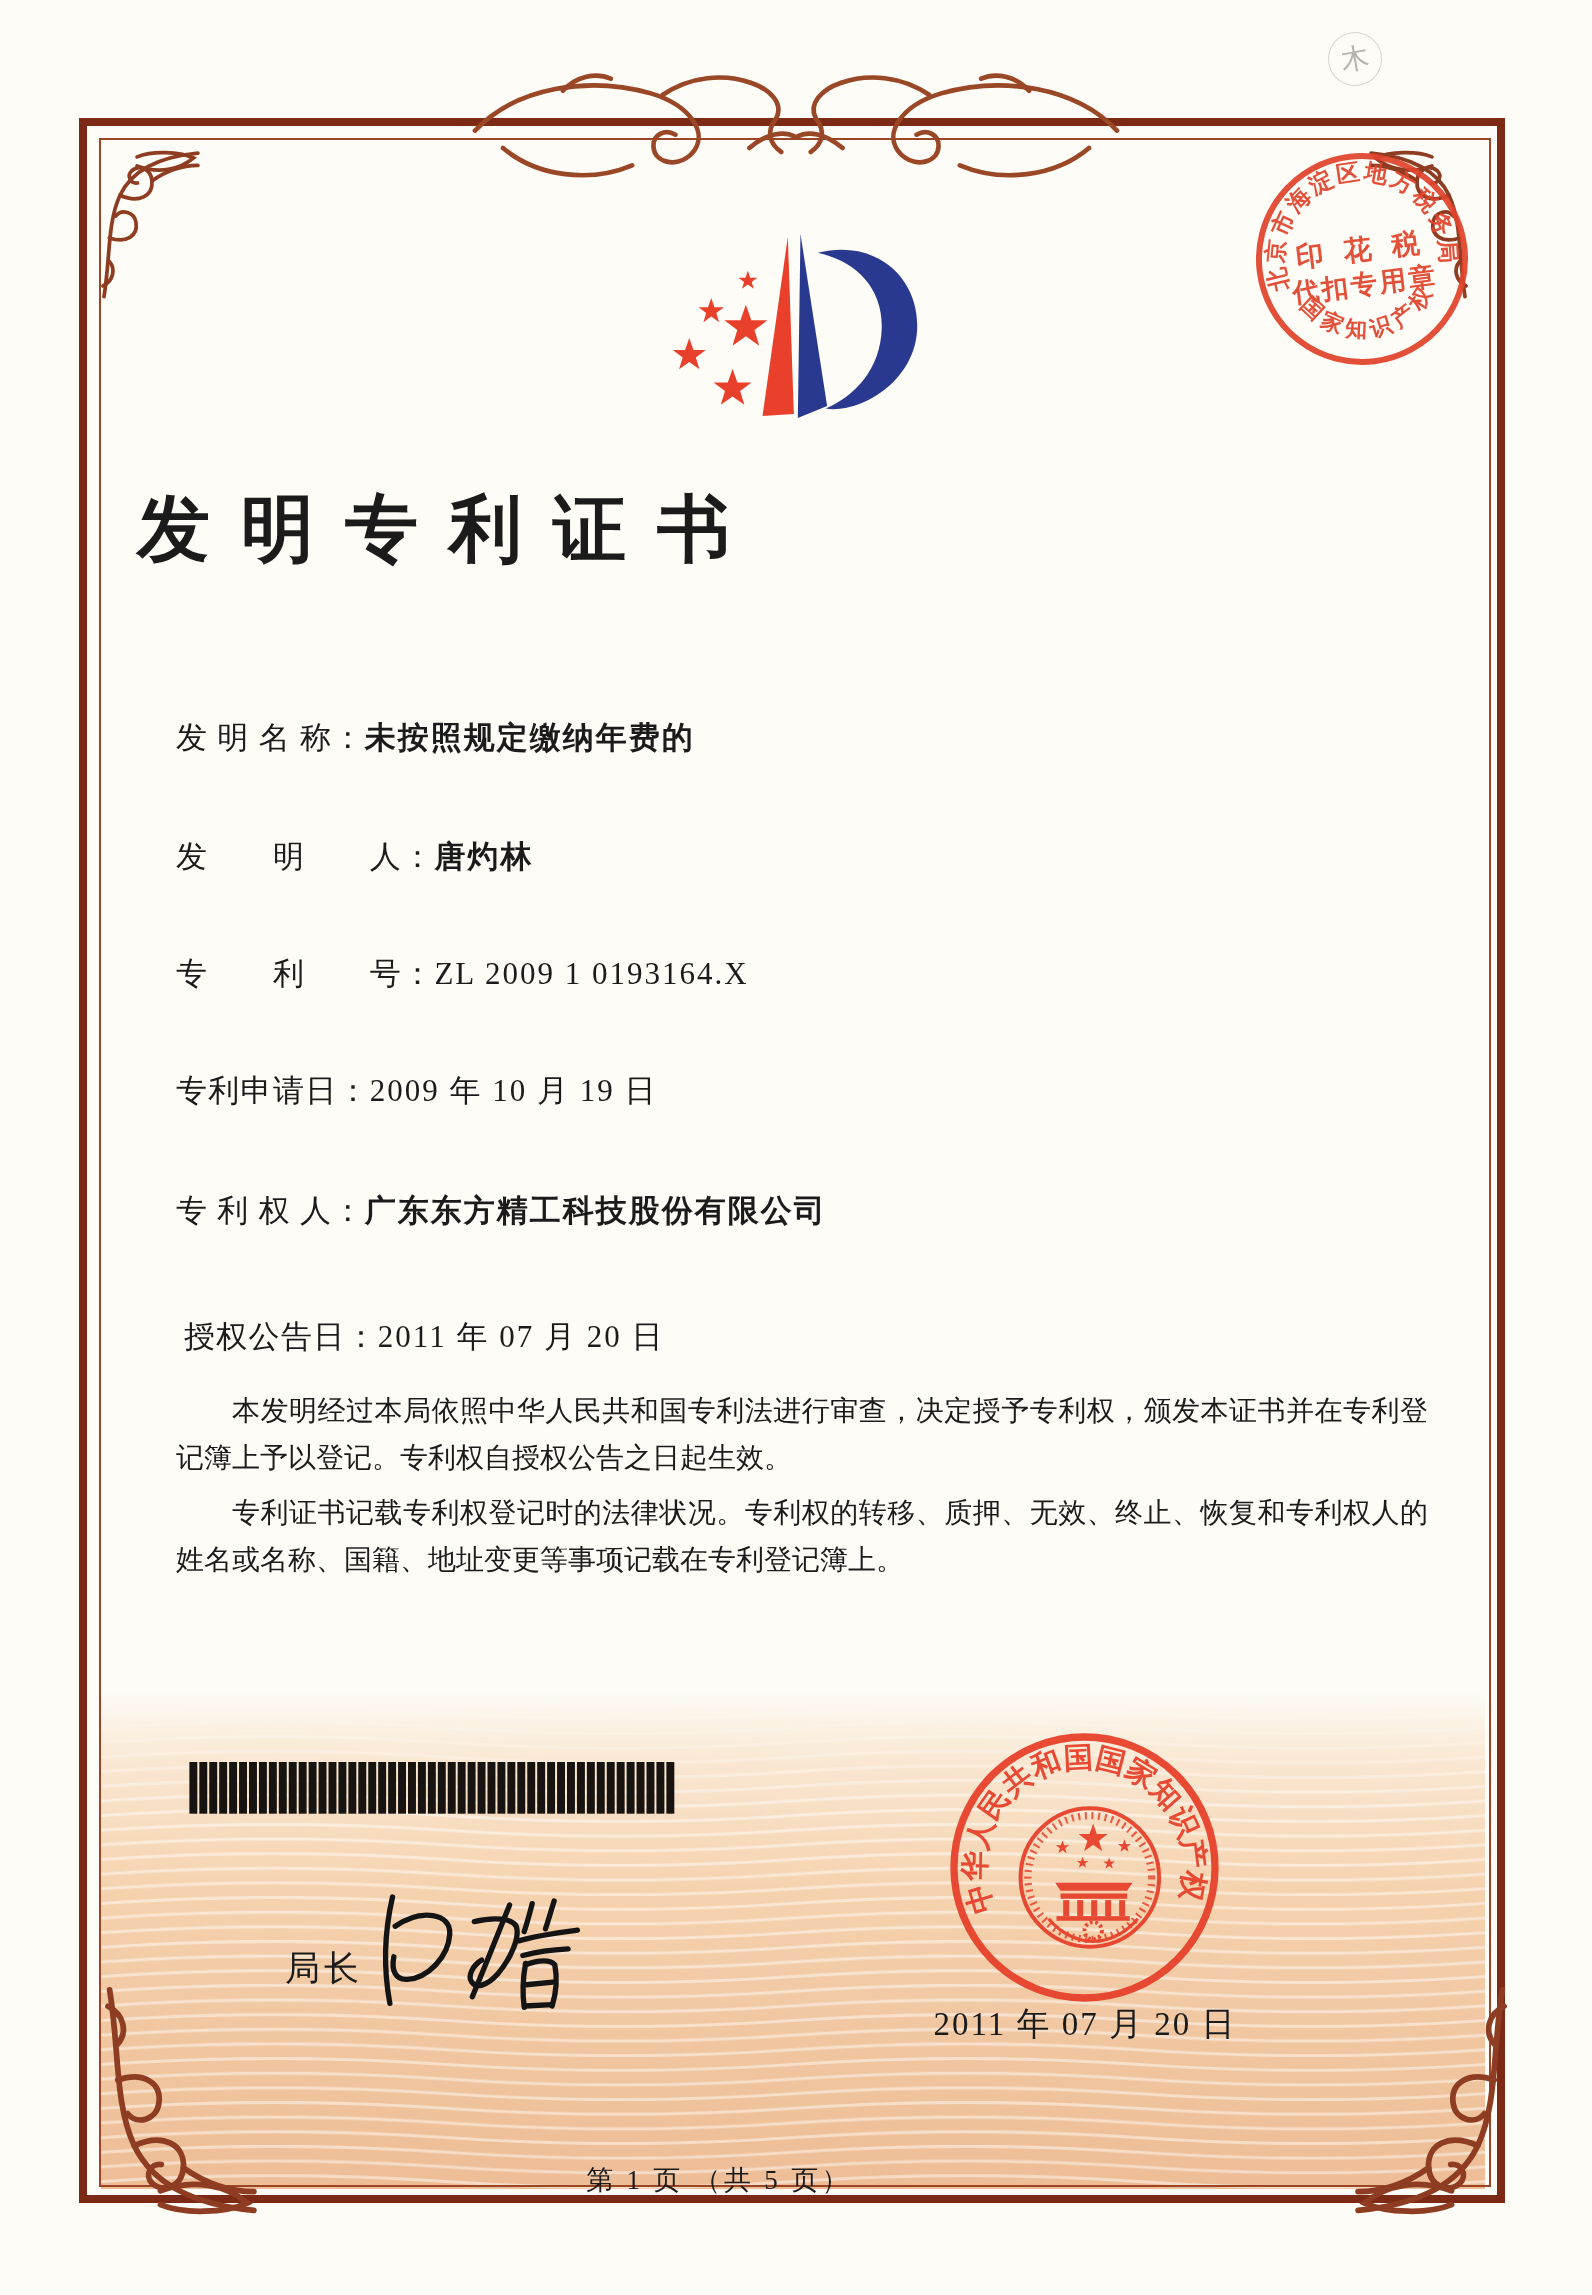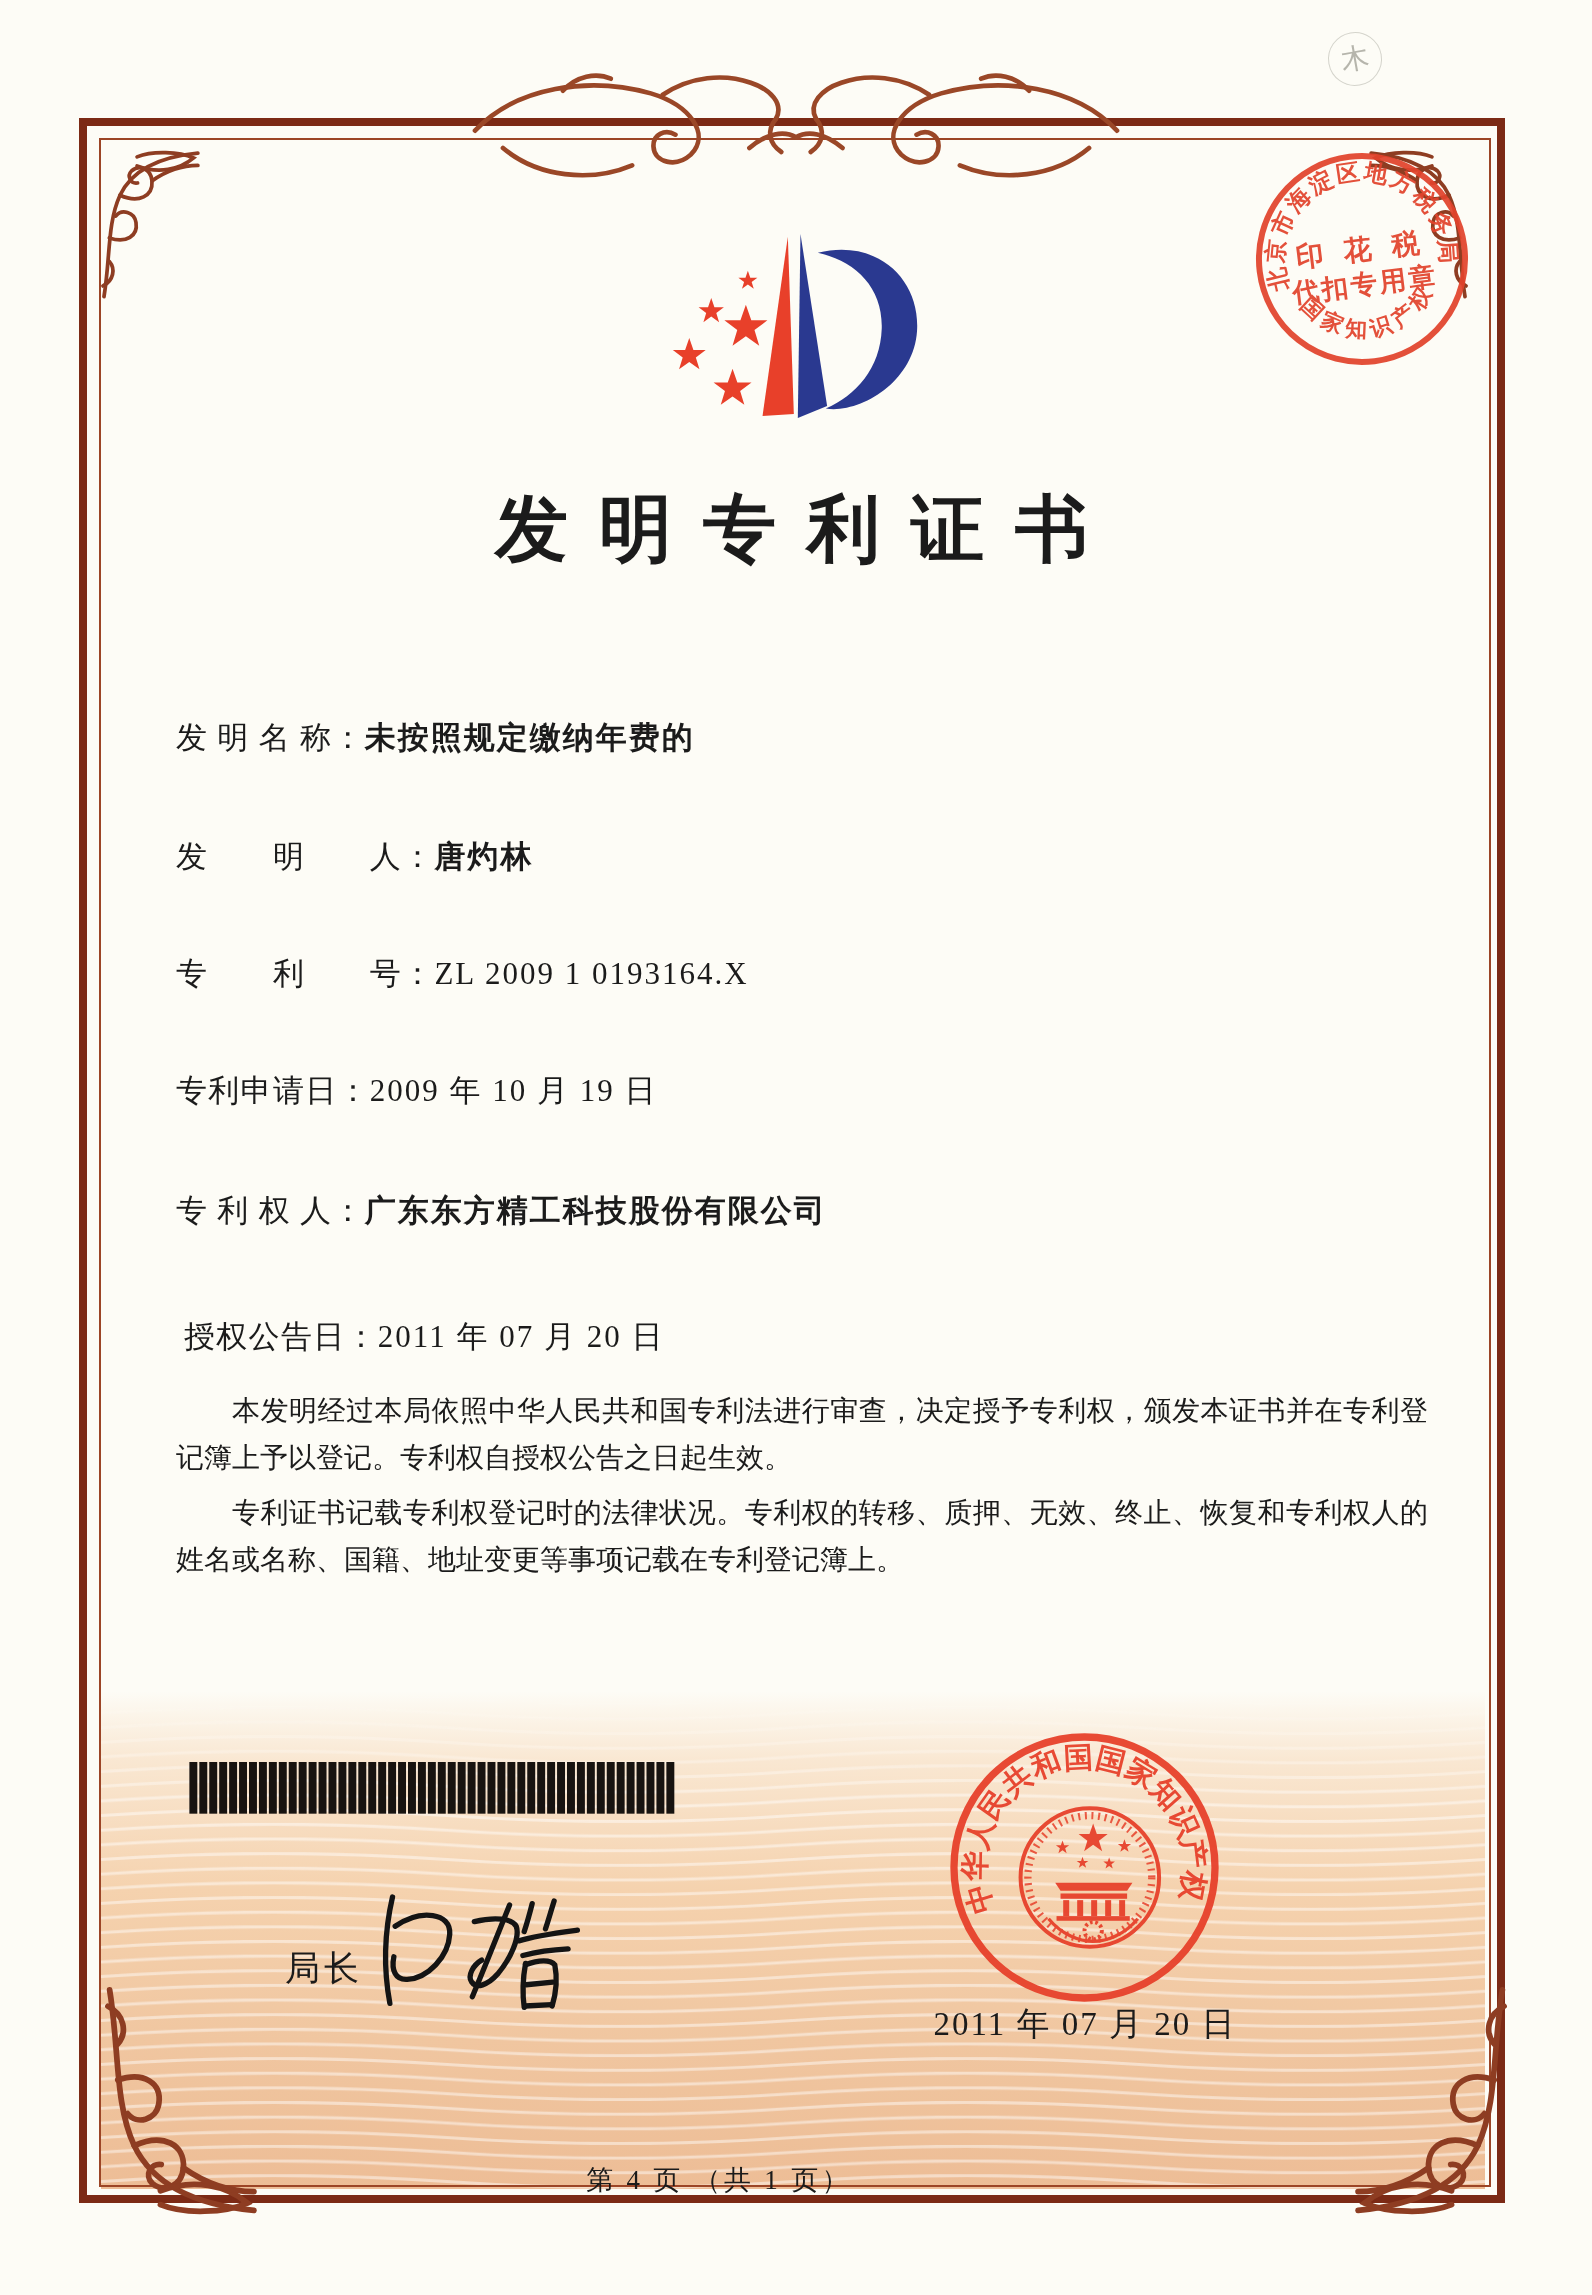--- a/index.html
+++ b/index.html
@@ -14,21 +14,21 @@
         background:linear-gradient(180deg,rgba(247,220,192,0) 0%,rgba(246,214,180,.55) 14%,
         #f5d2ae 40%, #f0c6a0 70%, #edbd96 100%);}
   .waves{left:101px;top:1691px;width:1384px;height:498px;opacity:.75;
          -webkit-mask-image:linear-gradient(180deg,transparent 0,#000 113px);
          mask-image:linear-gradient(180deg,transparent 0,#000 113px);}
   
   .certno{left:154px;top:261px;font-size:31px;letter-spacing:6px;}
   .pencil{left:1328px;top:32px;width:52px;height:52px;border:1.3px solid rgba(120,118,105,.30);
           border-radius:50%;color:rgba(105,105,92,.48);font-size:28px;line-height:52px;
           text-align:center;transform:rotate(-10deg);}
-  .title{left:106px;top:481px;width:1371px;text-align:center;font-size:73px;font-weight:bold;
+  .title{left:106px;top:481px;width:1371px;font-size:73px;font-weight:bold;
          letter-spacing:31px;padding-left:31px;box-sizing:border-box;}
   .field{left:176px;font-size:31px;letter-spacing:1.3px;white-space:nowrap;}
   .field .val{letter-spacing:2px;}
   .f0{top:717px;} .f1{top:836px;} .f2{top:953px;} .f3{top:1070px;} .f4{top:1190px;} .f5{top:1316px;margin-left:8px;}
   .f0 .val,.f1 .val,.f4 .val{font-weight:bold;}
   .bodytext{left:168px;top:1379px;width:1268px;font-size:28px;line-height:47px;
             text-align:justify;}
   .bodytext p{margin:8px;text-indent:2em;}
   .sig-role{left:285px;top:1945px;font-size:35px;letter-spacing:4px;
             font-family:"Liberation Sans","DejaVu Sans",sans-serif;text-align:right;}
@@ -256,16 +256,16 @@
           <rect x="-50" y="58" width="110" height="7"></rect>
         </g>
         <circle cx="5" cy="80" r="13" stroke-width="6" stroke-dasharray="4 4"></circle>
         <path d="M-62,62 C-42,86 -16,96 5,96" stroke-width="5"></path>
         <path d="M72,62 C52,86 26,96 5,96" stroke-width="5"></path>
       </g>
     </g>
   </svg>
   <div class="abs seal-date">2011 年 07 月 20 日</div>
 
-  <div class="abs footer">第 4 页 （共 1 页）</div>
+  <div class="abs footer">第 1 页 （共 5 页）</div>
 
 </div>
 
 
 </body></html>

